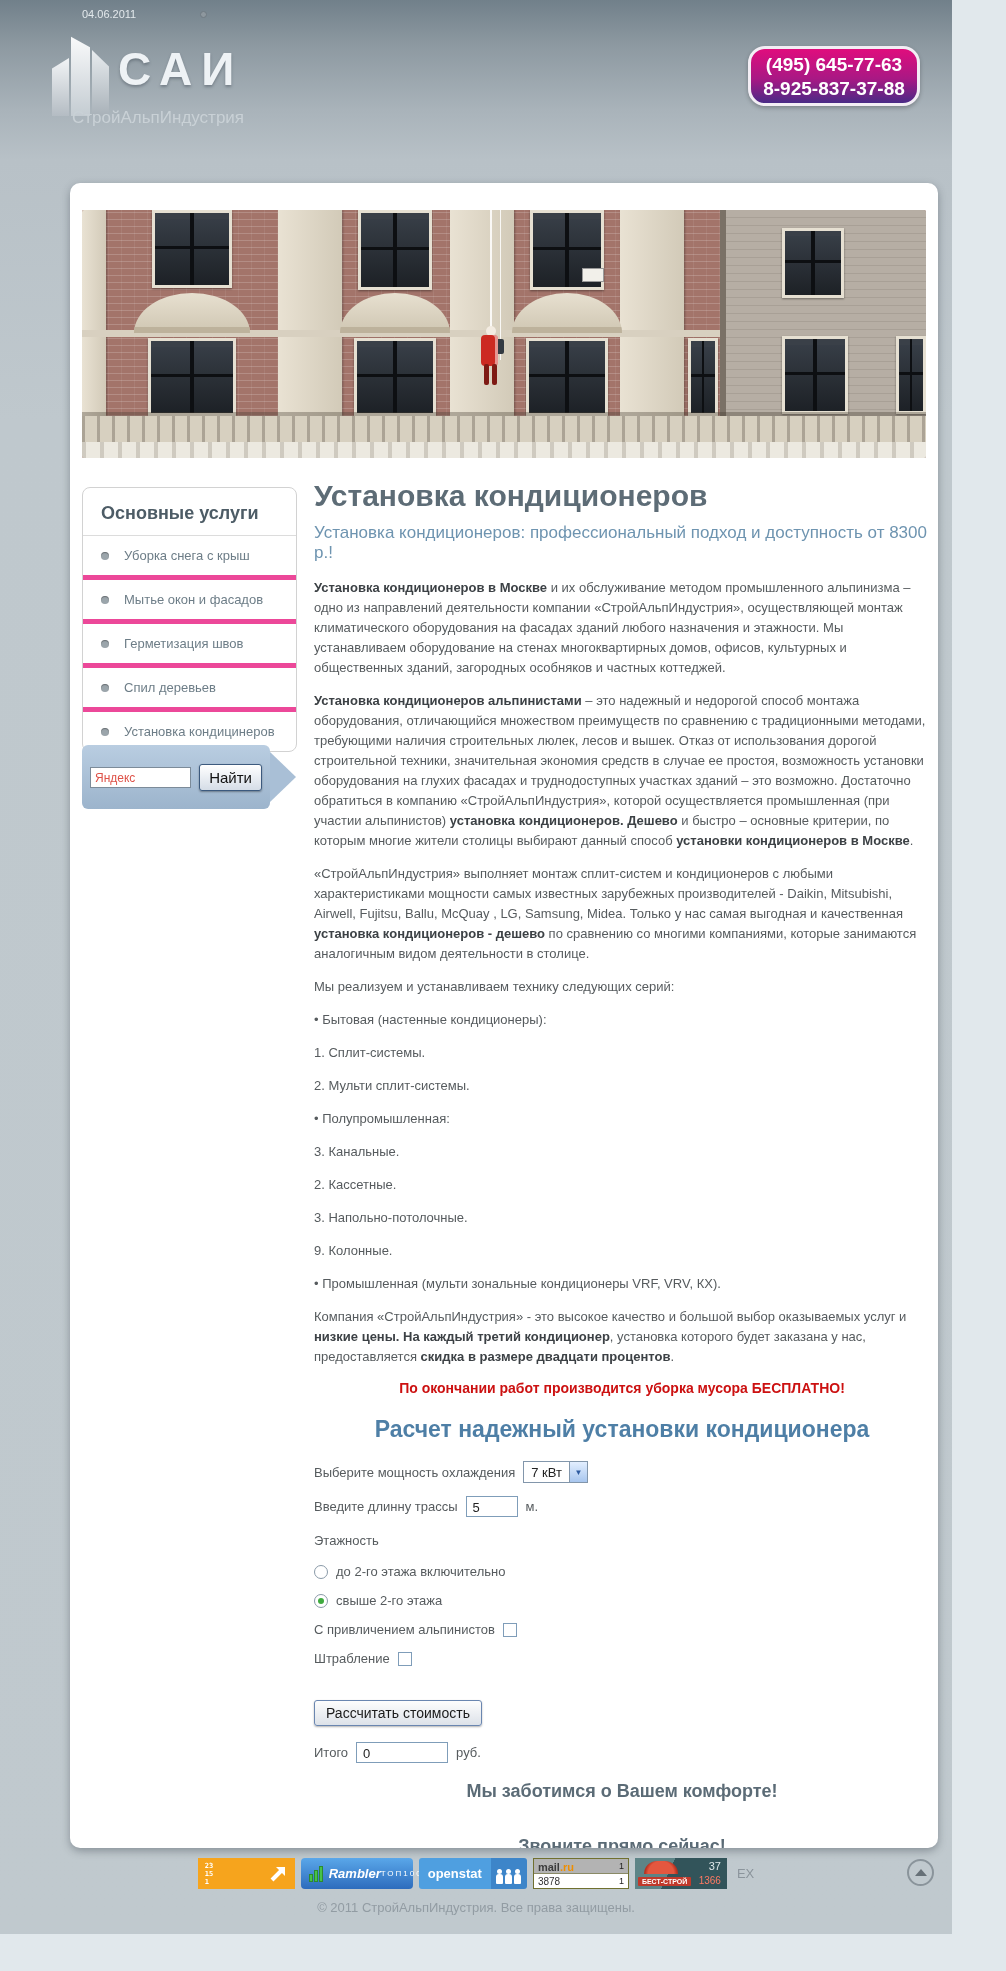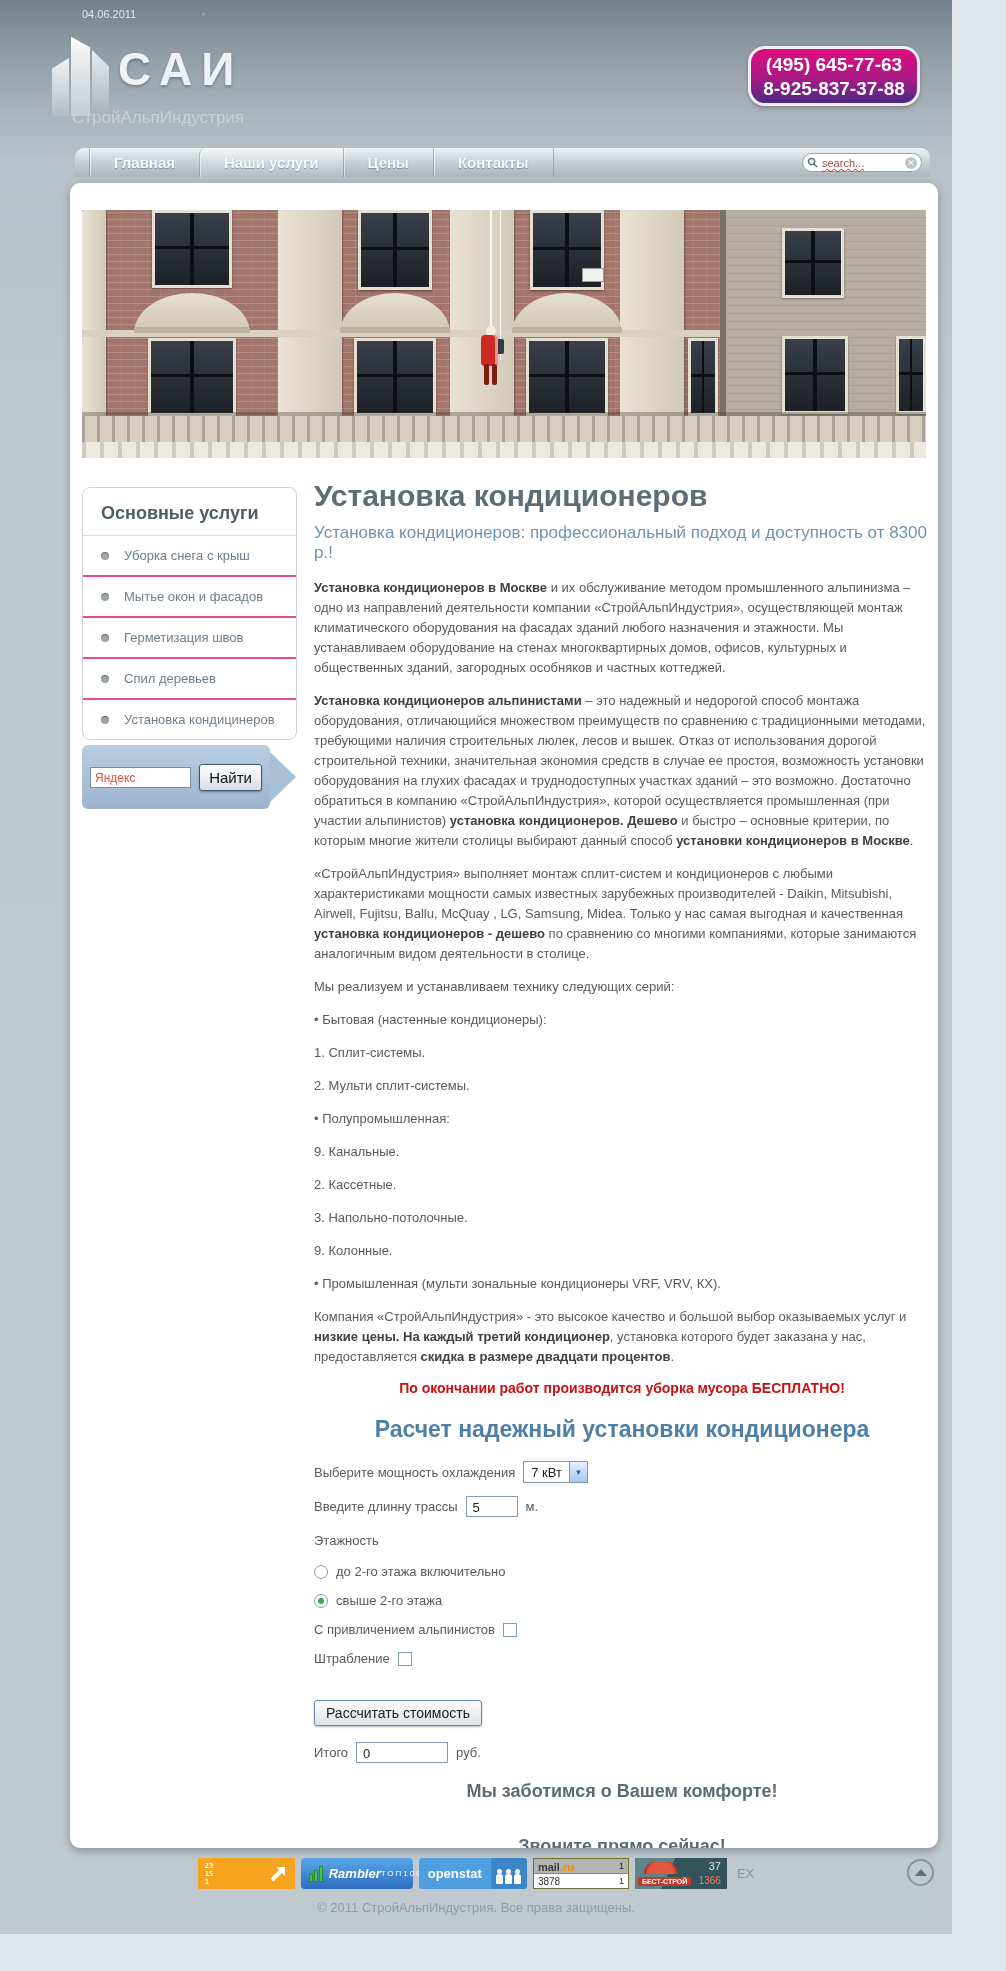--- a/index.html
+++ b/index.html
@@ -77,21 +77,21 @@
   .b-helmet { background:#f3ece2; border-radius:50%; }
   .b-body { background:#cc2a22; border-radius:4px; box-shadow:inset -3px 0 0 rgba(255,255,255,.5); }
   .b-leg { background:#7e1a14; border-radius:2px; }
   .b-pack { background:#333a42; border-radius:2px; }
   
   .sidebox { position:absolute; left:12px; top:304px; width:215px; background:#fff;
     border:1px solid #d2d2d2; border-radius:8px; overflow:hidden; }
   .sidebox h3 { font-size:18px; color:#4d5c66; padding:15px 18px 11px; border-bottom:1px solid #dcdcdc; }
   .sidebox ul { list-style:none; }
   .sidebox li { display:flex; align-items:center; gap:15px; padding:12px 18px; font-size:13px;
-    color:#6d7d87; border-bottom:2px solid #ec4899; cursor:pointer; }
+    color:#6d7d87; border-bottom:5px solid #ec4899; cursor:pointer; }
   .sidebox li:last-child { border-bottom:none; }
   .side-bullet { width:8px; height:8px; border-radius:50%; background:#9ba5ab;
     box-shadow:inset 0 1px 1px rgba(0,0,0,.35); flex:none; }
   
   .yandex { position:absolute; left:12px; top:562px; width:215px; height:64px; }
   .ya-rect { position:absolute; left:0; top:0; width:188px; height:64px; border-radius:6px;
     background:linear-gradient(180deg,#b9cde1,#9cb4cc); }
   .ya-tip { position:absolute; left:188px; top:7px; width:0; height:0;
     border-top:25px solid transparent; border-bottom:25px solid transparent; border-left:26px solid #a9bfd6; }
   .ya-inner { position:absolute; left:0; top:0; width:188px; height:64px; display:flex;
@@ -197,36 +197,20 @@
       <div class="lm-b3"></div>
   </div>
   <div class="logo-acronym">САИ</div>
   <div class="logo-company">СтройАльпИндустрия</div>
 
   <div class="phone-box">
     <div>(495) 645-77-63</div>
     <div>8-925-837-37-88</div>
   </div>
 
-  <nav class="nav">
-    <div id="nav-items" style="display:flex;">
-        <a class="nav-item">Главная</a>
-        <a class="nav-item active">Наши услуги</a>
-        <a class="nav-item">Цены</a>
-        <a class="nav-item">Контакты</a>
-      </div>
-    <div class="search">
-      <svg width="11" height="11" viewBox="0 0 12 12">
-        <circle cx="5" cy="5" r="3.4" fill="none" stroke="#667077" stroke-width="1.6"></circle>
-        <line x1="7.6" y1="7.6" x2="11" y2="11" stroke="#667077" stroke-width="1.6"></line>
-      </svg>
-      <span class="search-text">search...</span>
-      <span class="search-clear">✕</span>
-    </div>
-  </nav>
 
   <div class="card">
 
     <div class="banner" id="banner">
         <div class="b-left" style="left: 0px; top: 0px; width: 638px; height: 248px;"></div>
         <div class="b-right" style="left: 644px; top: 0px; width: 200px; height: 248px;"></div>
         <div class="b-edge" style="left: 638px; top: 0px; width: 6px; height: 248px;"></div>
         <div class="b-pil" style="left: 0px; top: 0px; width: 24px; height: 206px;"></div>
         <div class="b-pil" style="left: 196px; top: 0px; width: 64px; height: 206px;"></div>
         <div class="b-pil" style="left: 368px; top: 0px; width: 64px; height: 206px;"></div>
@@ -298,21 +282,21 @@
       <div class="subtitle">Установка кондиционеров: профессиональный подход и доступность от 8300 р.!</div>
       <div id="paragraphs">
           <p><b>Установка кондиционеров в Москве</b><span> и их обслуживание методом промышленного альпинизма – одно из направлений деятельности компании «СтройАльпИндустрия», осуществляющей монтаж климатического оборудования на фасадах зданий любого назначения и этажности. Мы устанавливаем оборудование на стенах многоквартирных домов, офисов, культурных и общественных зданий, загородных особняков и частных коттеджей.</span></p>
           <p><b>Установка кондиционеров альпинистами</b><span> – это надежный и недорогой способ монтажа оборудования, отличающийся множеством преимуществ по сравнению с традиционными методами, требующими наличия строительных люлек, лесов и вышек. Отказ от использования дорогой строительной техники, значительная экономия средств в случае ее простоя, возможность установки оборудования на глухих фасадах и труднодоступных участках зданий – это возможно. Достаточно обратиться в компанию «СтройАльпИндустрия», которой осуществляется промышленная (при участии альпинистов) </span><b>установка кондиционеров. Дешево</b><span> и быстро –  основные критерии, по которым многие жители столицы выбирают данный способ </span><b>установки кондиционеров в Москве</b><span>.</span></p>
           <p><span>«СтройАльпИндустрия» выполняет монтаж сплит-систем и кондиционеров с любыми характеристиками мощности самых известных зарубежных производителей - Daikin, Mitsubishi, Airwell, Fujitsu, Ballu, McQuay , LG, Samsung, Midea. Только у нас самая выгодная и качественная </span><b>установка кондиционеров - дешево</b><span> по сравнению со многими компаниями, которые занимаются аналогичным видом деятельности в столице.</span></p>
           <p><span>Мы реализуем и устанавливаем технику следующих серий:</span></p>
           <p><span>• Бытовая (настенные кондиционеры):</span></p>
           <p><span>1. Сплит-системы.</span></p>
           <p><span>2. Мульти сплит-системы.</span></p>
           <p><span>• Полупромышленная:</span></p>
-          <p><span>9. Канальные.</span></p>
+          <p><span>3. Канальные.</span></p>
           <p><span>2. Кассетные.</span></p>
           <p><span>3. Напольно-потолочные.</span></p>
           <p><span>9. Колонные.</span></p>
           <p><span>• Промышленная (мульти зональные кондиционеры VRF, VRV, КХ).</span></p>
           <p><span>Компания «СтройАльпИндустрия» - это высокое качество и большой выбор оказываемых услуг и  </span><b>низкие цены. На каждый третий кондиционер</b><span>, установка которого будет заказана у нас, предоставляется </span><b>скидка в размере двадцати процентов</b><span>.</span></p>
         </div>
       <div class="rednote">По окончании работ производится уборка мусора БЕСПЛАТНО!</div>
       <h2>Расчет надежный установки кондиционера</h2>
 
       <div class="frow">

